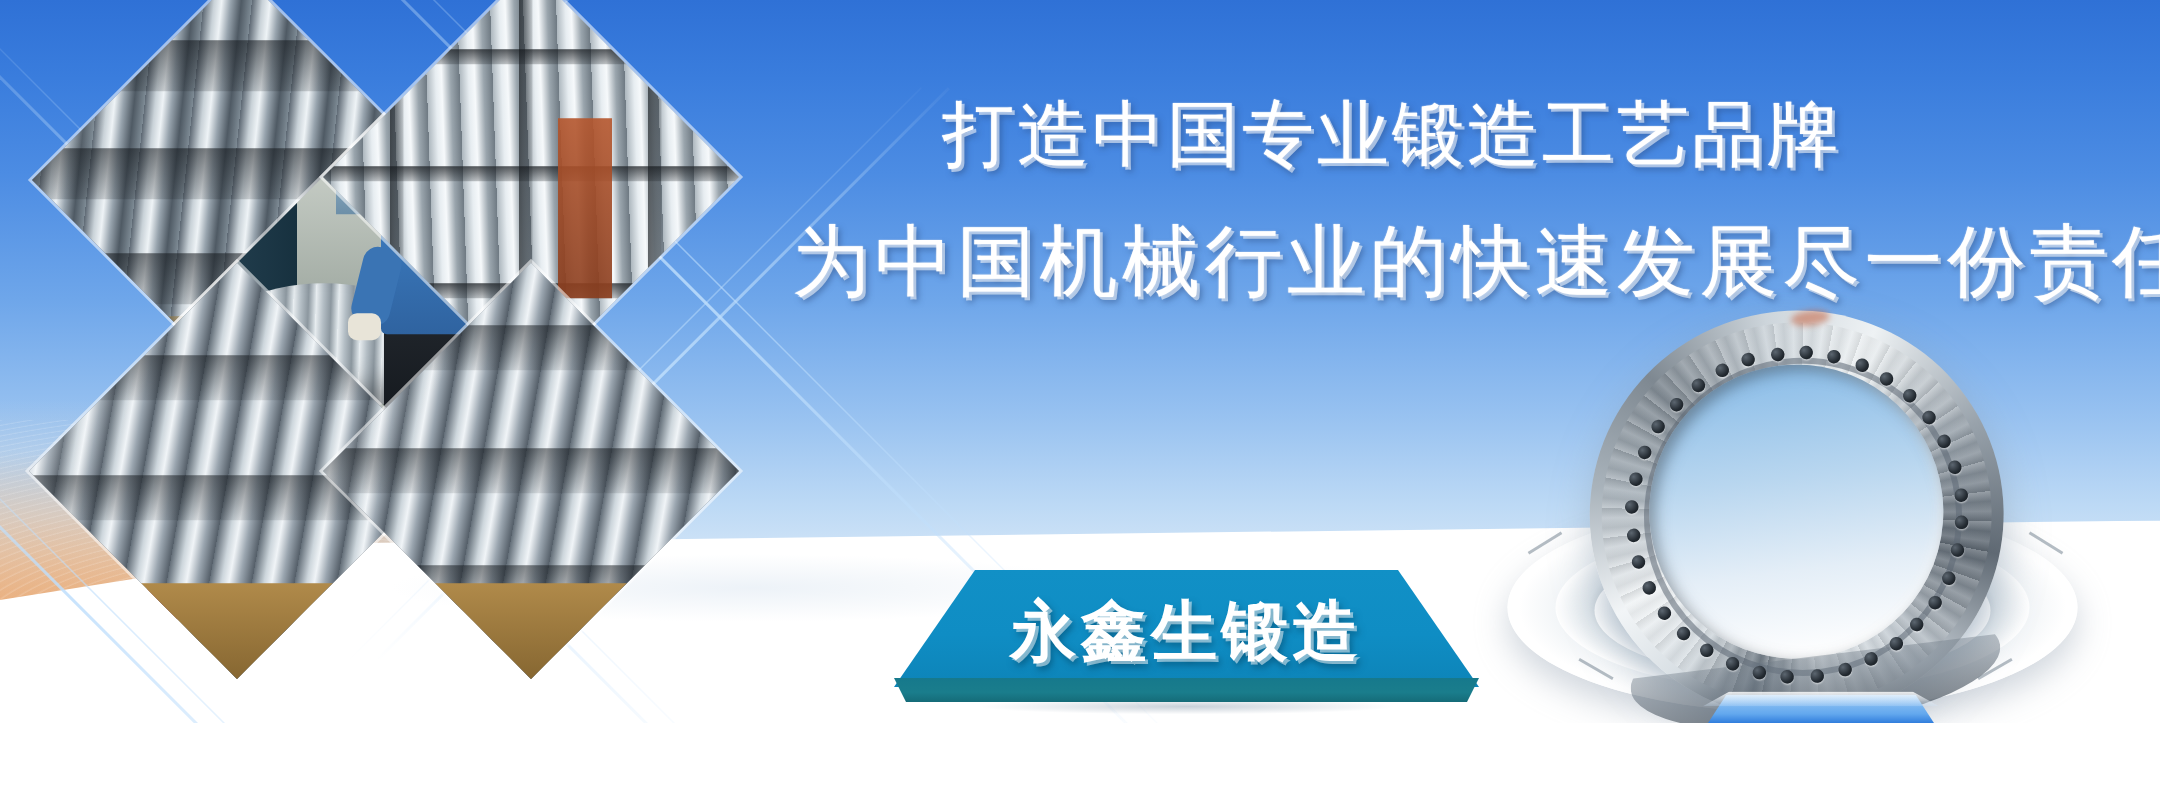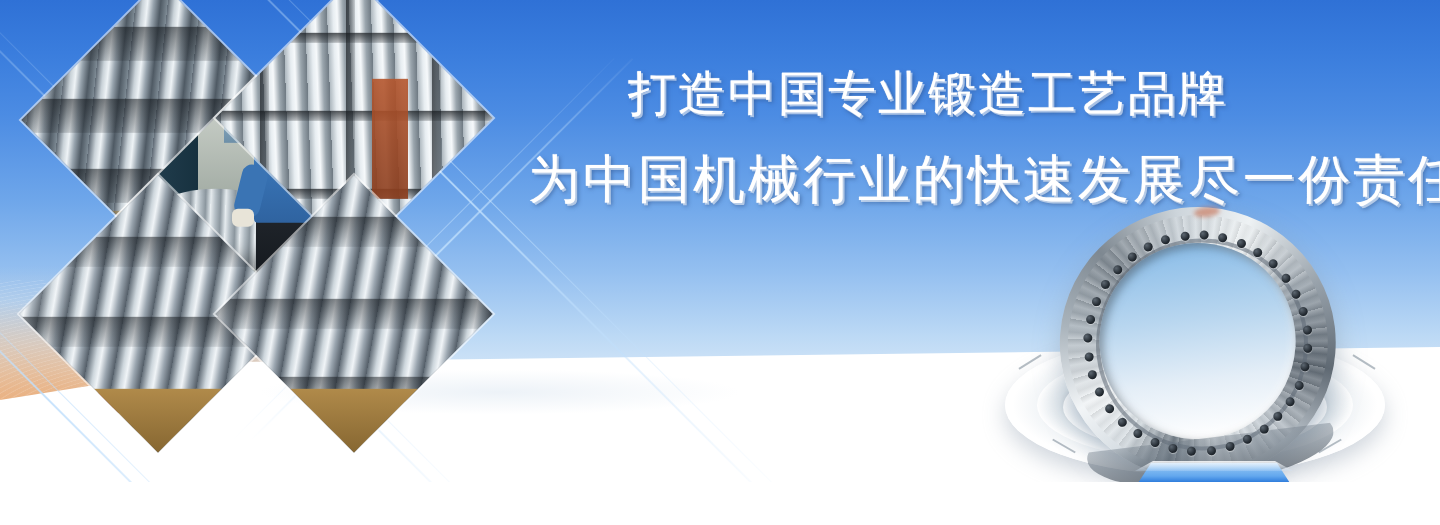--- a/index.html
+++ b/index.html
@@ -4,20 +4,21 @@
 <title>Banner</title>
 <style>
   html,body{margin:0;padding:0;}
   body{
     width:1440px;height:525px;overflow:hidden;
     font-family:"Liberation Sans","DejaVu Sans",sans-serif;
   }
   #banner{
     position:relative;width:1440px;height:482px;overflow:hidden;
     background:#d946ef;
+    font-family:Liberation Mono, monospace;
   }
 
   
   .sky{
     position:absolute;left:0;top:0;width:1440px;height:525px;
     background:
       linear-gradient(to bottom,
         #2f71d6 0%,
         #3a7ddd 10%,
         #4c8ce3 22%,
@@ -423,20 +424,26 @@
         <div class="dirt"></div>
       </div>
     </div>
 
   </div>
 
   <div class="headline" id="h1">打造中国专业锻造工艺品牌</div>
 
   <div class="headline" id="h2">为中国机械行业的快速发展尽一份责任</div>
 
+  <div class="badge">
+    <div class="badge-shadow"></div>
+    <div class="badge-top"></div>
+    <div class="badge-side"></div>
+    <div class="badge-text">永鑫生锻造</div>
+  </div>
 
   <div class="stage">
     <div class="ped-outer"></div>
     <div class="ped-ring2"></div>
     <div class="ped-ring3"></div>
 
     <div class="ped-spoke" style="left:44px;top:134px;transform:rotate(58deg);"></div>
     <div class="ped-spoke" style="left:378px;top:134px;transform:rotate(-58deg);"></div>
     <div class="ped-spoke" style="left:110px;top:118px;transform:rotate(34deg);"></div>
     <div class="ped-spoke" style="left:312px;top:118px;transform:rotate(-34deg);"></div>

